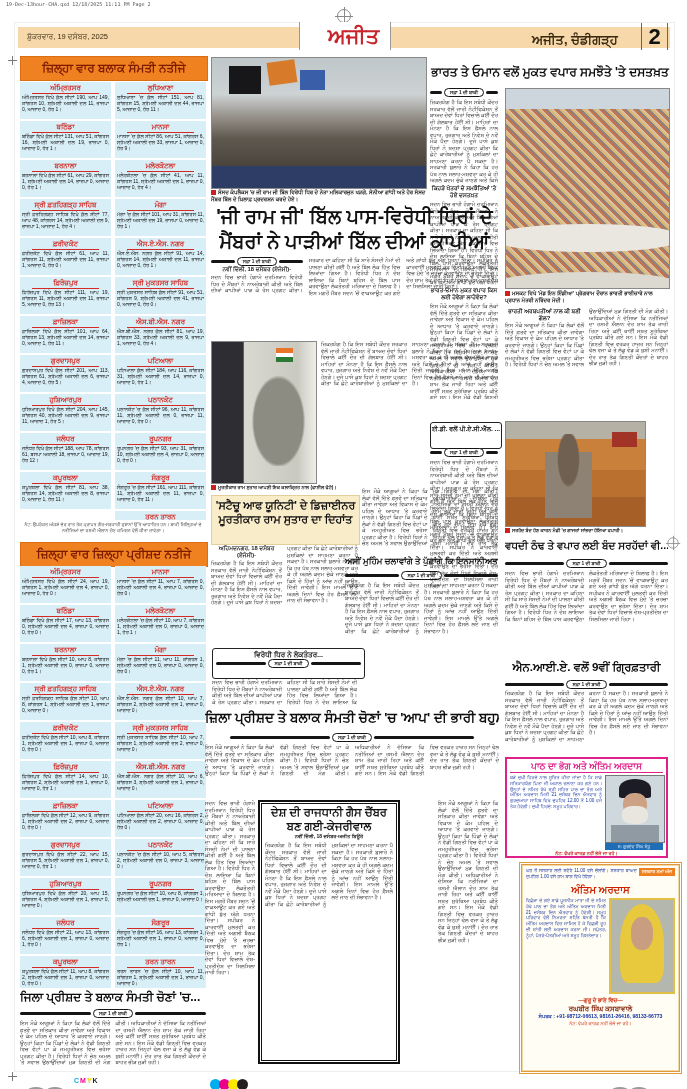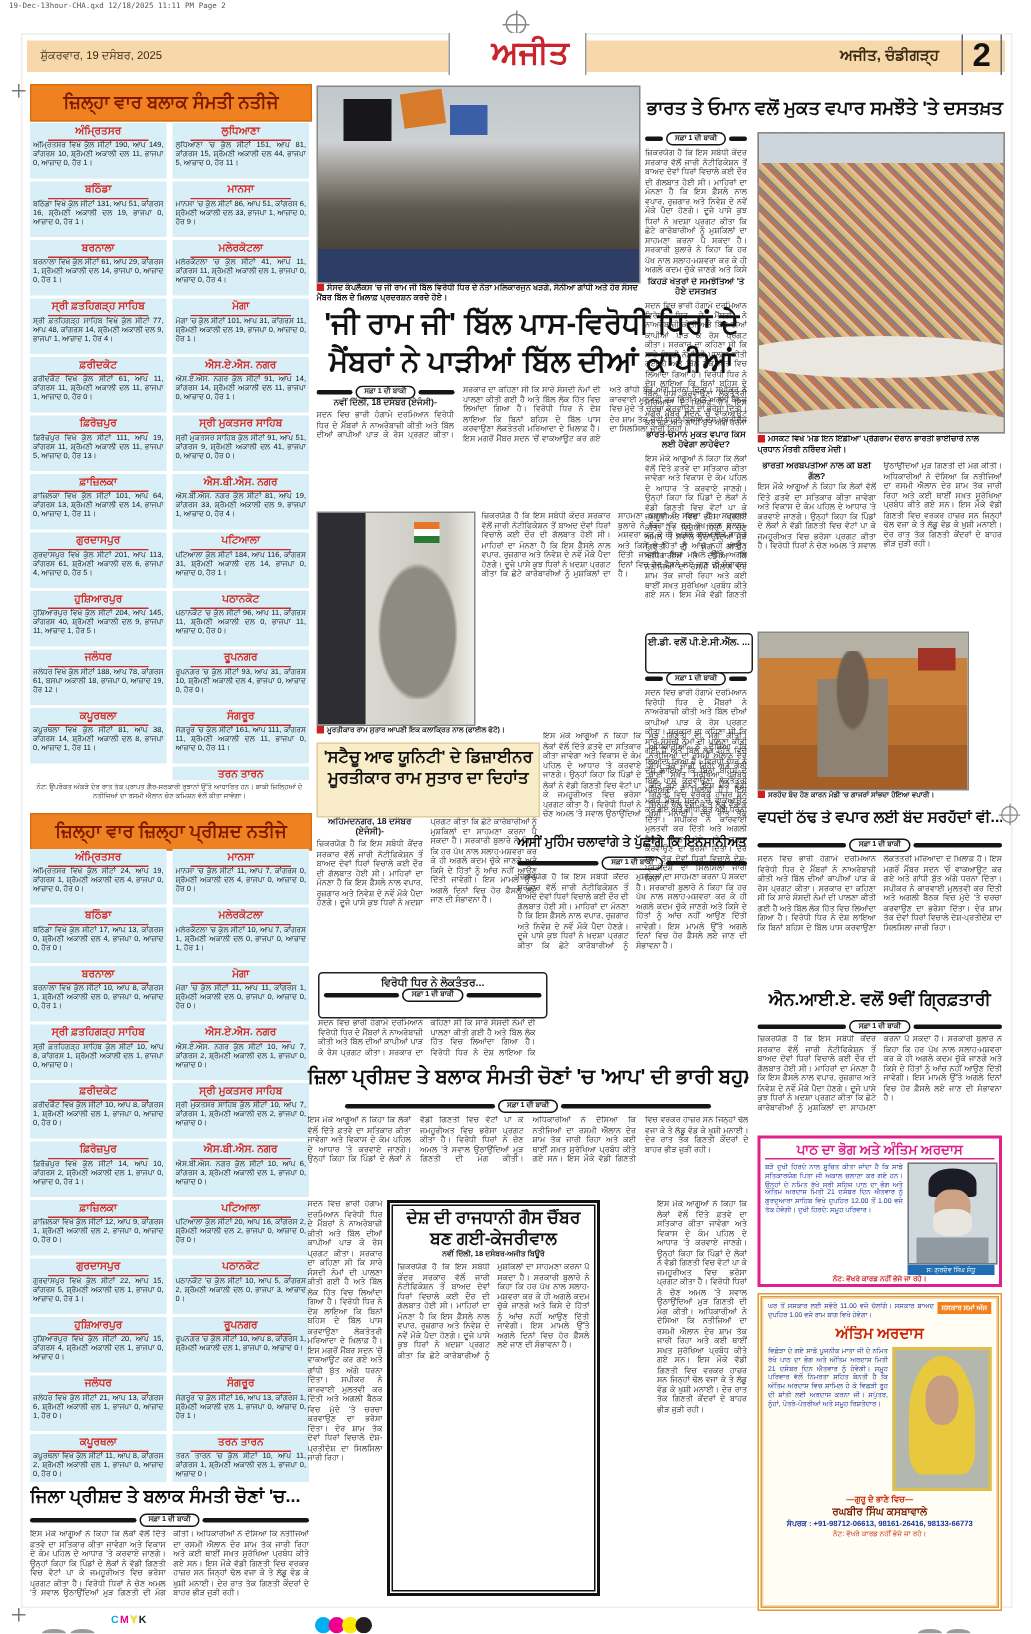--- a/index.html
+++ b/index.html
@@ -21,21 +21,21 @@
   .bsub{font-size:5.8px;font-weight:bold;text-align:center;line-height:7px;color:#0d0d0d;overflow:hidden;}
   .capt{font-size:5.4px;font-weight:bold;line-height:7px;color:#101010;overflow:hidden;}
   .capt .dot{display:inline-block;width:5px;height:5px;background:#cf2020;margin-right:2px;vertical-align:middle;}
   
   #print-line{left:6px;top:1px;font-family:"DejaVu Sans Mono",monospace;font-size:5px;color:#555;}
   #band{left:18px;top:27px;width:652px;height:21px;background:#f6d8ab;}
   #band-date{left:27px;top:32px;font-size:7.5px;font-weight:normal;color:#3a2a10;}
   #masthead-box{left:299px;top:22px;width:90px;height:28px;background:#fff;border-left:1px solid #999;
                 border-right:1px solid #999;text-align:center;}
   #masthead-box .mh{font-size:21px;font-weight:bold;color:#c8242b;line-height:28px;padding-left:17px;}
-  #edition{left:560px;top:32px;font-size:10px;font-weight:bold;color:#3a2a10;}
+  #edition{left:532px;top:32px;font-size:13px;font-weight:bold;color:#3a2a10;}
   #pagenum{left:641px;top:23px;width:25px;height:27px;border-left:1.5px solid #666;border-right:1.5px solid #666;
            text-align:center;font-size:22px;font-weight:bold;line-height:27px;color:#121212;}
   
   .section-title{left:20px;width:186px;height:23px;background:#ef8120;color:#7d1a00;font-weight:bold;
                  font-size:12px;text-align:center;line-height:23px;overflow:hidden;border:1px solid #d96f12;}
   .egrid{left:20px;width:186px;display:flex;gap:4px;overflow:hidden;}
   .egcol{flex:1;display:flex;flex-direction:column;gap:2px;min-width:0;}
   .entry{background:#d8eff7;padding:1px 2px;}
   .entry-name{color:#d42a24;font-weight:bold;font-size:7px;text-align:center;line-height:9px;white-space:nowrap;overflow:hidden;}
   .entry-name::after{content:"";display:block;width:78%;margin:1px auto 0;border-bottom:1px solid #d42a24;}
@@ -124,21 +124,21 @@
   #r-nia-cap{left:505px;top:680px;width:163px;}
   #r-nia-body{left:505px;top:690px;width:163px;height:63px;}
   
   #ad1{left:505px;top:757px;width:163px;height:101px;border:2px solid #e0218a;background:#fff;box-sizing:border-box;padding:2px 3px;}
   #ad1 .t{color:#e0218a;font-weight:bold;font-size:9px;text-align:center;line-height:11px;border-bottom:1px solid #e0218a;white-space:nowrap;overflow:hidden;}
   #ad1 .row{display:flex;gap:3px;margin-top:2px;}
   #ad1 .adtxt{flex:1;font-size:4.6px;line-height:5.8px;text-align:justify;color:#1533a0;overflow:hidden;height:66px;}
   #ad1 .pcol{width:58px;}
   #ad1 .pname{background:#1e6db5;color:#fff;font-size:4.4px;text-align:center;line-height:7px;white-space:nowrap;overflow:hidden;}
   #ad1 .note{color:#c22;font-size:4.8px;font-weight:bold;text-align:center;line-height:7px;white-space:nowrap;overflow:hidden;}
-  #ad2{left:505px;top:862px;width:163px;height:212px;border:3px double #e09a3e;background:#fffdf4;box-sizing:border-box;padding:3px 4px;
+  #ad2{left:519px;top:862px;width:163px;height:212px;border:3px double #e09a3e;background:#fffdf4;box-sizing:border-box;padding:3px 4px;
        box-shadow:inset 0 0 0 1px #f3d9a8;}
   #ad2 .top{font-size:4.5px;line-height:5.6px;color:#1533a0;text-align:justify;height:16px;overflow:hidden;}
   #ad2 .ribbon{float:right;background:#f07f1e;color:#fff;font-size:4.6px;font-weight:bold;padding:1px 3px;margin-left:2px;}
   #ad2 .t{color:#cc2200;font-weight:bold;font-size:10px;text-align:center;line-height:12px;white-space:nowrap;overflow:hidden;}
   #ad2 .row{display:flex;gap:3px;margin-top:2px;}
   #ad2 .adtxt{flex:1;font-size:4.6px;line-height:5.8px;text-align:justify;color:#1533a0;overflow:hidden;height:92px;}
   #ad2 .div{color:#cc2200;font-size:5.6px;font-weight:bold;text-align:center;line-height:8px;margin-top:2px;white-space:nowrap;overflow:hidden;}
   #ad2 .nm{color:#7d1a00;font-size:7px;font-weight:bold;text-align:center;line-height:9px;white-space:nowrap;overflow:hidden;}
   #ad2 .contact{color:#1533a0;font-size:5.1px;font-weight:bold;text-align:center;line-height:7px;white-space:nowrap;overflow:hidden;}
   #ad2 .note{color:#cc2200;font-size:4.8px;text-align:center;line-height:7px;white-space:nowrap;overflow:hidden;}

